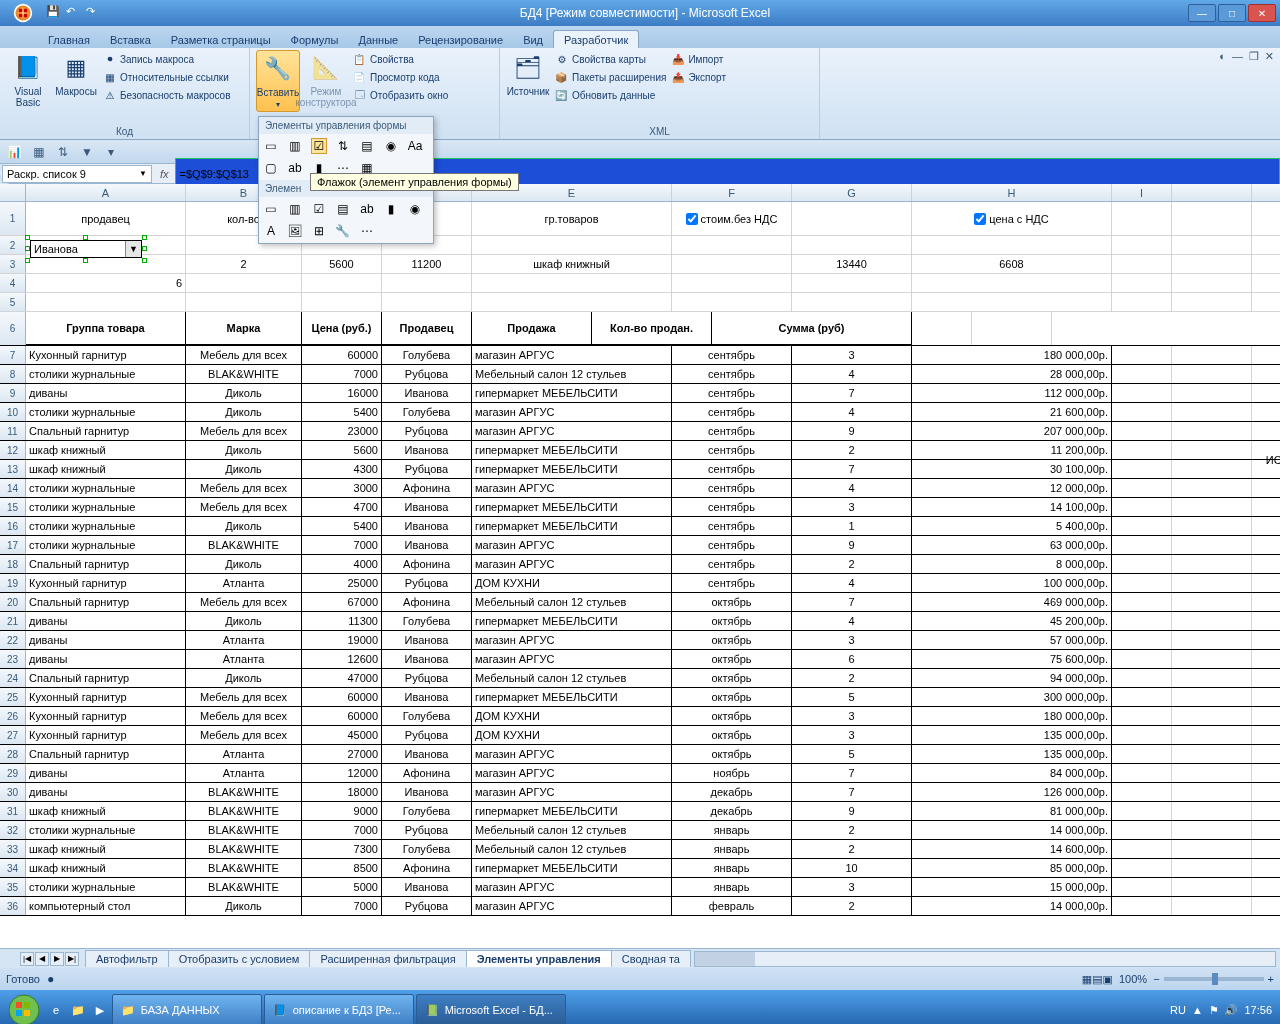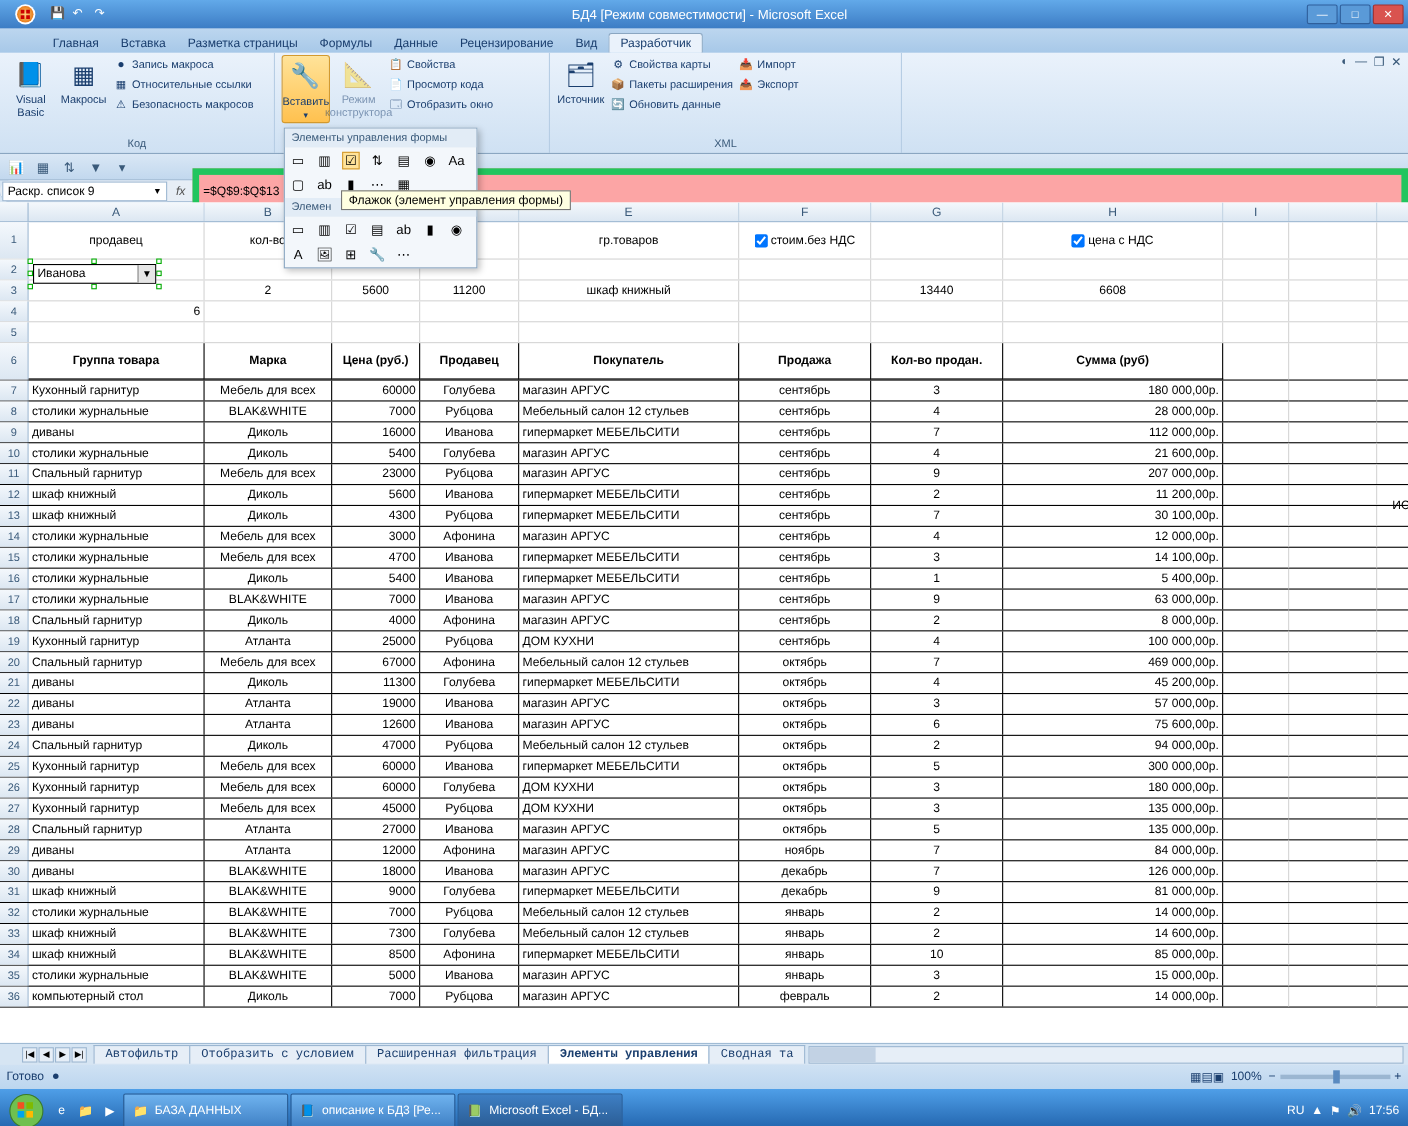--- a/index.html
+++ b/index.html
@@ -30,21 +30,21 @@
 .dp-title { background:#e2ecf6; padding:3px 6px; font-size:10px; font-weight:normal; color:#3a5a7a; }
 .dp-grid { display:flex; flex-wrap:wrap; padding:4px; gap:6px 8px; }
 .dp-grid span { width:16px; height:16px; display:inline-flex; align-items:center; justify-content:center; font-size:12px; cursor:pointer; border:1px solid transparent; }
 .dp-grid span.hover { background:#ffe399; border:1px solid #d39a2f; }
 .tooltip { position:absolute; left:310px; top:173px; background:#ffffe1; border:1px solid #767676; padding:2px 6px; font-size:11px; z-index:25; }
 .qat2 { height:24px; background:linear-gradient(#d9e7f5,#c2d8ee); border-bottom:1px solid #9bb6d1; display:flex; align-items:center; padding:0 6px; gap:6px; }
 .qat2 span { width:18px; height:18px; display:inline-flex; align-items:center; justify-content:center; font-size:12px; color:#3a5a7a; cursor:pointer; }
 .formula-bar { height:20px; background:#e7eef6; border-bottom:1px solid #9bb6d1; display:flex; align-items:center;border-radius:10px; }
 .namebox { width:150px; height:18px; background:#fff; border:1px solid #9bb6d1; margin:0 2px; padding:0 4px; font-size:11px; display:flex; align-items:center; justify-content:space-between; }
 .fx { padding:0 6px; font-style:italic; color:#555; }
-.fx-input { flex:1; background:#fca5a5; border:6px solid #22c55e; height:18px; padding:15px 4px; font-size:11px; }
+.fx-input { flex:1; background:#1d4ed8; border:1px solid #22c55e; height:18px; padding:15px 4px; font-size:11px; }
 .grid-area { position:relative; height:764px; background:#fff; overflow:hidden; }
 .colheads { display:flex; height:18px; background:linear-gradient(#f4f8fc,#dce7f2); border-bottom:1px solid #9bb6d1; }
 .corner { width:26px; border-right:1px solid #9bb6d1; background:linear-gradient(#f4f8fc,#dce7f2); }
 .colh { border-right:1px solid #c4d4e4; text-align:center; font-size:11px; color:#3a5a7a; line-height:18px; }
 .rows { height:746px; overflow:hidden; }
 .row { display:flex; height:19px; border-bottom:1px solid #d4d4d4; }
 .row.tall { height:34px; }
 .rowh { width:26px; background:linear-gradient(#f4f8fc,#dce7f2); border-right:1px solid #9bb6d1; text-align:center; font-size:10px; color:#3a5a7a; display:flex; align-items:center; justify-content:center; }
 .cell { border-right:1px solid #d4d4d4; padding:0 3px; font-size:11px; display:flex; align-items:center; overflow:hidden; white-space:nowrap; }
 .cA{width:160px}.cB{width:116px}.cC{width:80px}.cD{width:90px}.cE{width:200px}.cF{width:120px}.cG{width:120px}.cH{width:200px}.cI{width:60px}.cJ{width:80px}
@@ -53,21 +53,21 @@
 .row.tbrow { border-bottom:1px solid #000; }
 .center{justify-content:center}.right{justify-content:flex-end}
 .combo { position:absolute; left:30px; top:56px; width:112px; height:18px; background:#fff; border:1px solid #000; display:flex; align-items:center; z-index:5; }
 .combo .val { flex:1; padding:0 3px; font-size:11px; }
 .combo .btn { width:16px; height:16px; background:#e6e6e6; border-left:1px solid #888; display:flex; align-items:center; justify-content:center; font-size:9px; }
 .sel-handles { position:absolute; border:1px dashed transparent; }
 .sel-handles .h { position:absolute; width:5px; height:5px; background:#fff; border:1px solid #0a0; }
 .chk { display:flex; align-items:center; gap:3px; font-size:11px; }
 .chk input { width:12px; height:12px; }
 .sheet-tabs { height:20px; background:#d6e5f3; display:flex; align-items:center; border-top:1px solid #9bb6d1; padding-left:20px; font-size:11px; }
-.stab { padding:2px 10px; background:#e6eef7; border:1px solid #9bb6d1; border-bottom:none; margin-right:-1px; cursor:pointer; color:#1a3e6e;font-family:Liberation Mono, monospace; }
+.stab { padding:2px 10px; background:#e6eef7; border:1px solid #9bb6d1; border-bottom:none; margin-right:-1px; cursor:pointer; color:#1a3e6e; }
 .stab.active { background:#fff; font-weight:bold; }
 .nav-arrows { display:flex; gap:1px; margin-right:6px; }
 .nav-arrows span { width:14px; height:14px; background:#e6eef7; border:1px solid #9bb6d1; display:flex; align-items:center; justify-content:center; font-size:8px; cursor:pointer; }
 .hscroll { flex:1; height:16px; margin:0 4px; background:#e6eef7; border:1px solid #9bb6d1; position:relative; }
 .hscroll .thumb { position:absolute; left:0; top:0; width:60px; height:100%; background:#c2d2e4; }
 .statusbar { height:22px; background:linear-gradient(#cfe1f3,#bcd6ef); display:flex; align-items:center; padding:0 6px; font-size:11px; color:#1a3e6e; }
 .statusbar .spacer { flex:1; }
 .zoom { display:flex; align-items:center; gap:4px; }
 .zoom .slider { width:100px; height:4px; background:#9bb6d1; position:relative; }
 .zoom .slider .th { position:absolute; left:48px; top:-4px; width:6px; height:12px; background:#5a8ac0; }
@@ -351,21 +351,20 @@
         <div class="cell cH"></div>
         <div class="cell cI"></div>
         <div class="cell cJ"></div>
       </div>
       <div class="row tbrow tall">
         <div class="rowh">6</div>
         <div class="cell cA tb hdr">Группа товара</div>
         <div class="cell cB tb hdr">Марка</div>
         <div class="cell cC tb hdr">Цена (руб.)</div>
         <div class="cell cD tb hdr">Продавец</div>
-        <div class="cell cE tb hdr">Покупатель</div>
         <div class="cell cF tb hdr">Продажа</div>
         <div class="cell cG tb hdr">Кол-во продан.</div>
         <div class="cell cH tb hdr">Сумма (руб)</div>
         <div class="cell cI"></div>
         <div class="cell cJ"></div>
       </div>
       <div class="row tbrow">
         <div class="rowh">7</div>
         <div class="cell cA tb">Кухонный гарнитур</div>
         <div class="cell cB tb center">Мебель для всех</div>

